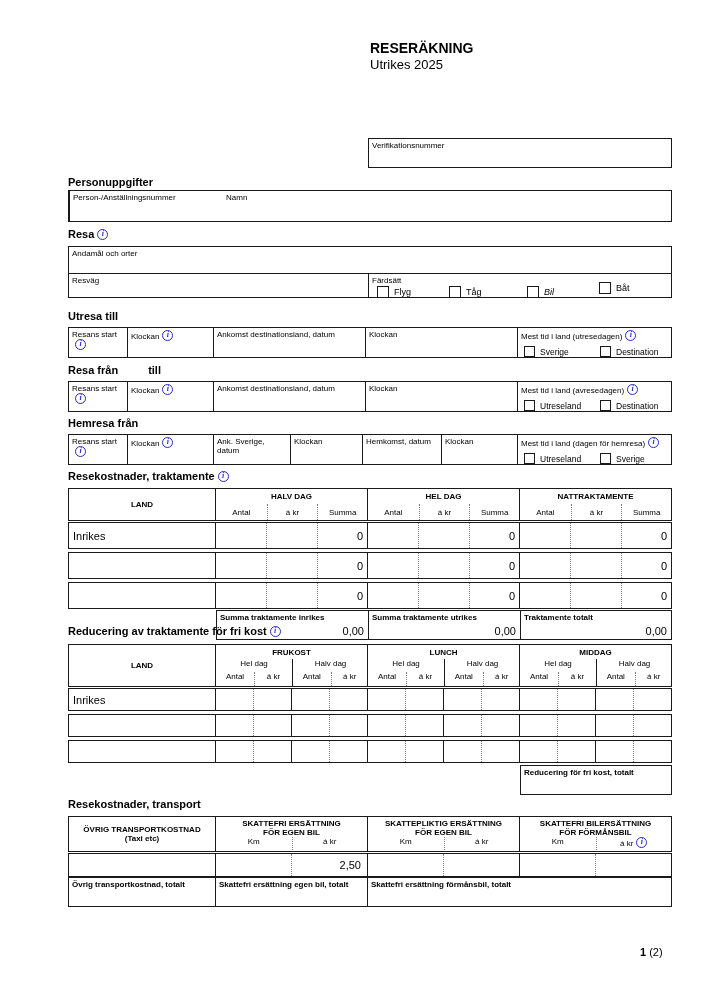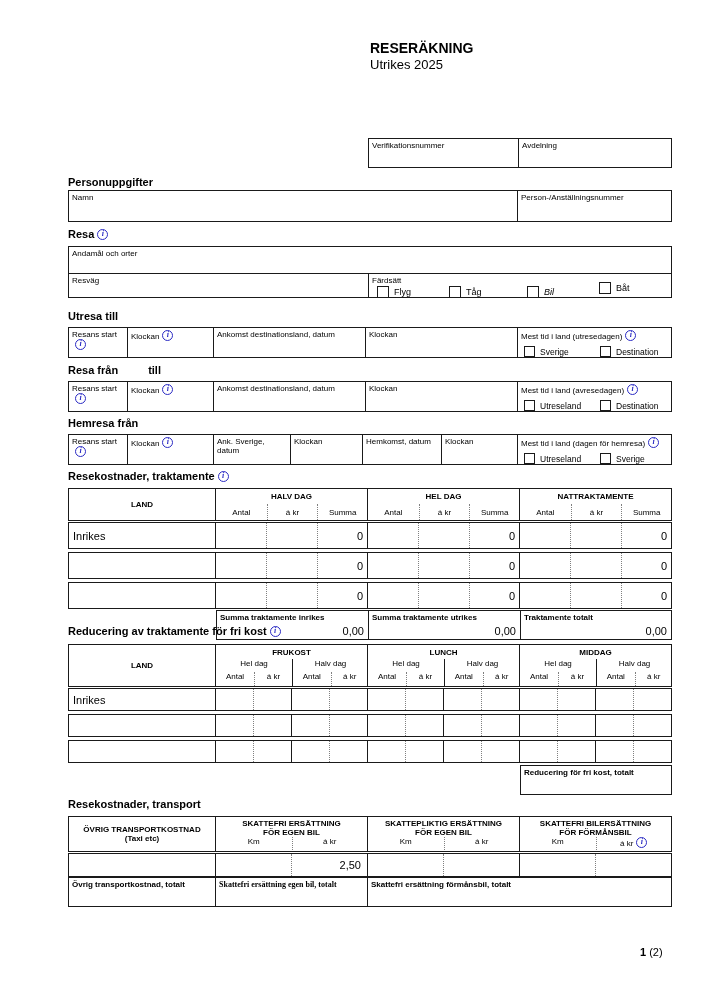--- a/index.html
+++ b/index.html
@@ -42,34 +42,31 @@
   <div class="abs" style="left:370px;top:40px;">
     <div class="title">RESERÄKNING</div>
     <div class="subtitle">Utrikes 2025</div>
   </div>
 
   <div class="box" style="left:368px;top:138px;width:304px;height:30px;">
     <div class="row">
       <div class="cell" style="width:149px;">
         <div class="lbl">Verifikationsnummer</div>
       </div>
-      <div class="cell vl" style="width:153px;">
-        <div class="lbl">Avdelning</div>
-      </div>
     </div>
   </div>
 
   <div class="abs heading" style="left:68px;top:176px;">Personuppgifter</div>
   <div class="box" style="left:68px;top:190px;width:604px;height:32px;">
     <div class="row">
+      <div class="cell vl" style="width:154px;">
+        <div class="lbl">Person-/Anställningsnummer</div>
+      </div>
       <div class="cell" style="width:448px;">
         <div class="lbl">Namn</div>
-      </div>
-      <div class="cell vl" style="width:154px;">
-        <div class="lbl">Person-/Anställningsnummer</div>
       </div>
     </div>
   </div>
 
   <div class="abs heading" style="left:68px;top:228px;">
     <span>Resa</span><span class="info"></span>
   </div>
   <div class="box" style="left:68px;top:246px;width:604px;height:52px;">
     <div style="height:27px;border-bottom:1px solid #1a1a1a;box-sizing:border-box;position:relative;">
       <div class="lbl">Andamål och orter</div>
@@ -427,21 +424,21 @@
       <div class="cell vl" style="width:76px;"></div>
       <div class="cell vd" style="width:76px;"></div>
     </div>
   </div>
 
   <div class="box" style="left:68px;top:877px;width:604px;height:30px;">
     <div class="row">
       <div class="cell" style="width:146px;">
         <div class="totlbl">Övrig transportkostnad, totalt</div>
       </div>
-      <div class="cell vl" style="width:152px;font-family:Liberation Serif, serif;">
+      <div class="cell vl" style="width:152px;">
         <div class="totlbl">Skattefri ersättning egen bil, totalt</div>
       </div>
       <div class="cell vl" style="width:152px;">
         <div class="totlbl">Skattefri ersättning förmånsbil, totalt</div>
       </div>
     </div>
   </div>
 
   <div class="abs pageno" style="left:640px;top:946px;">
     <span style="font-weight:bold;">1</span>

